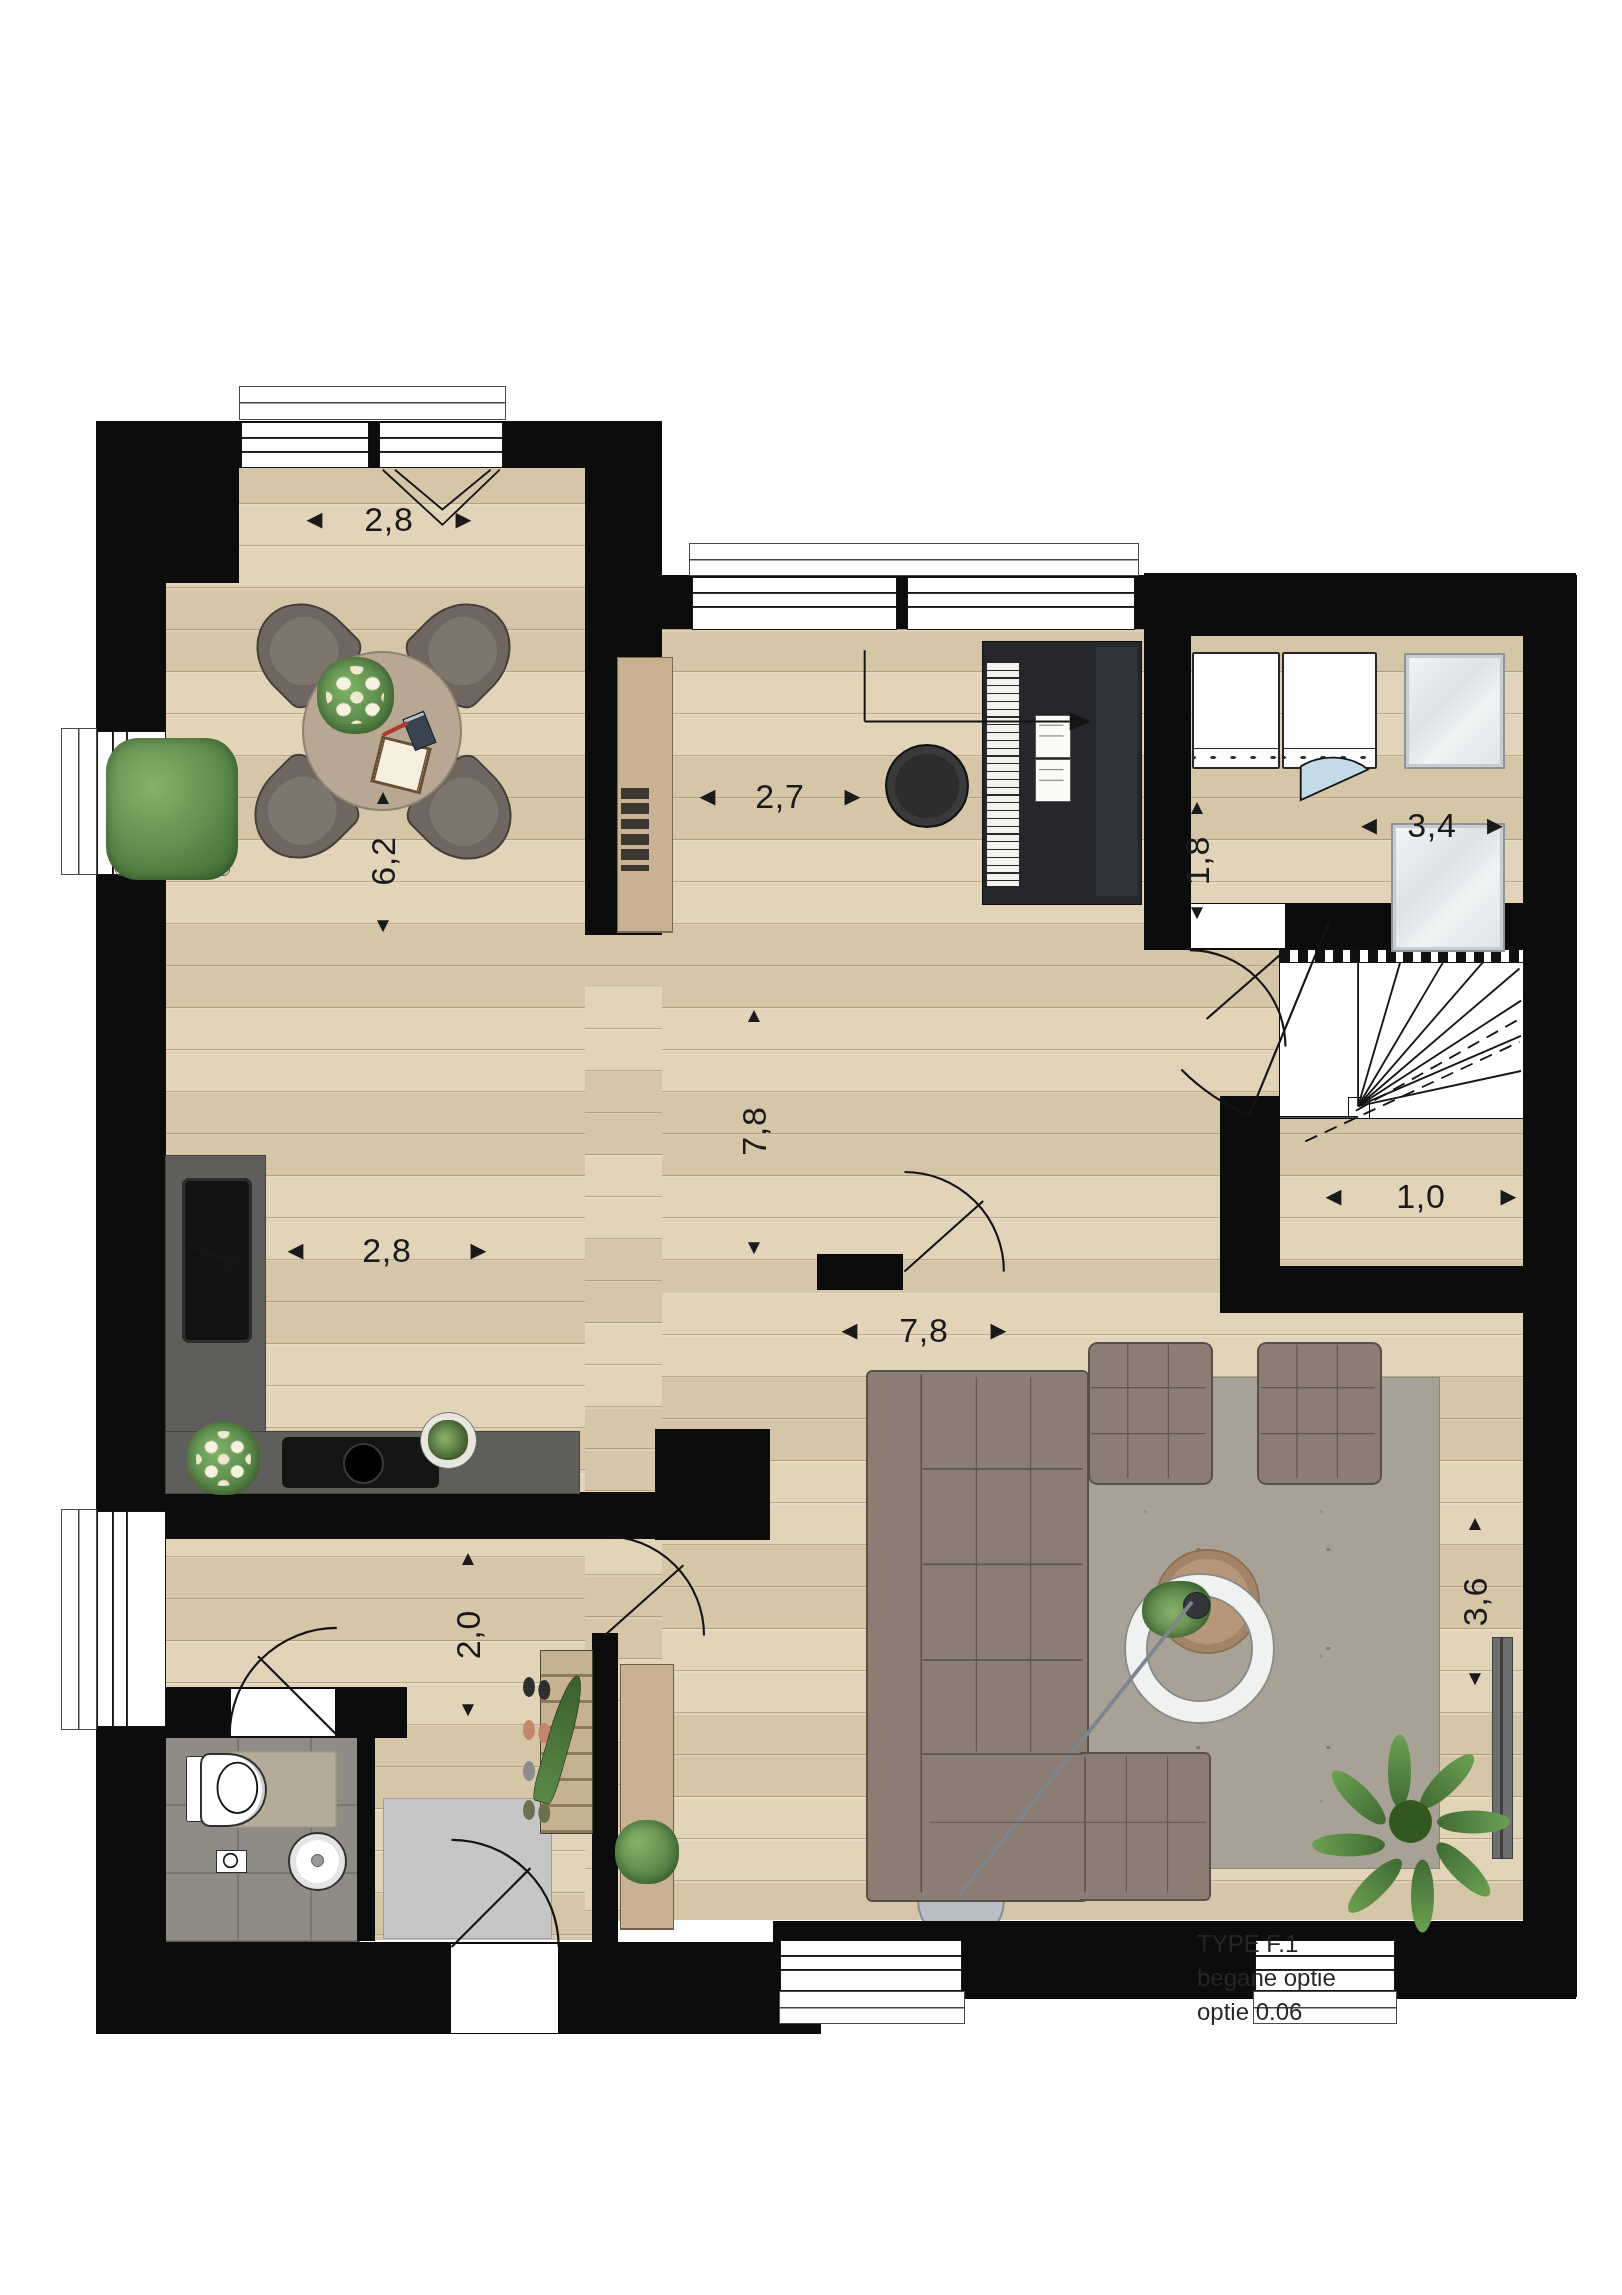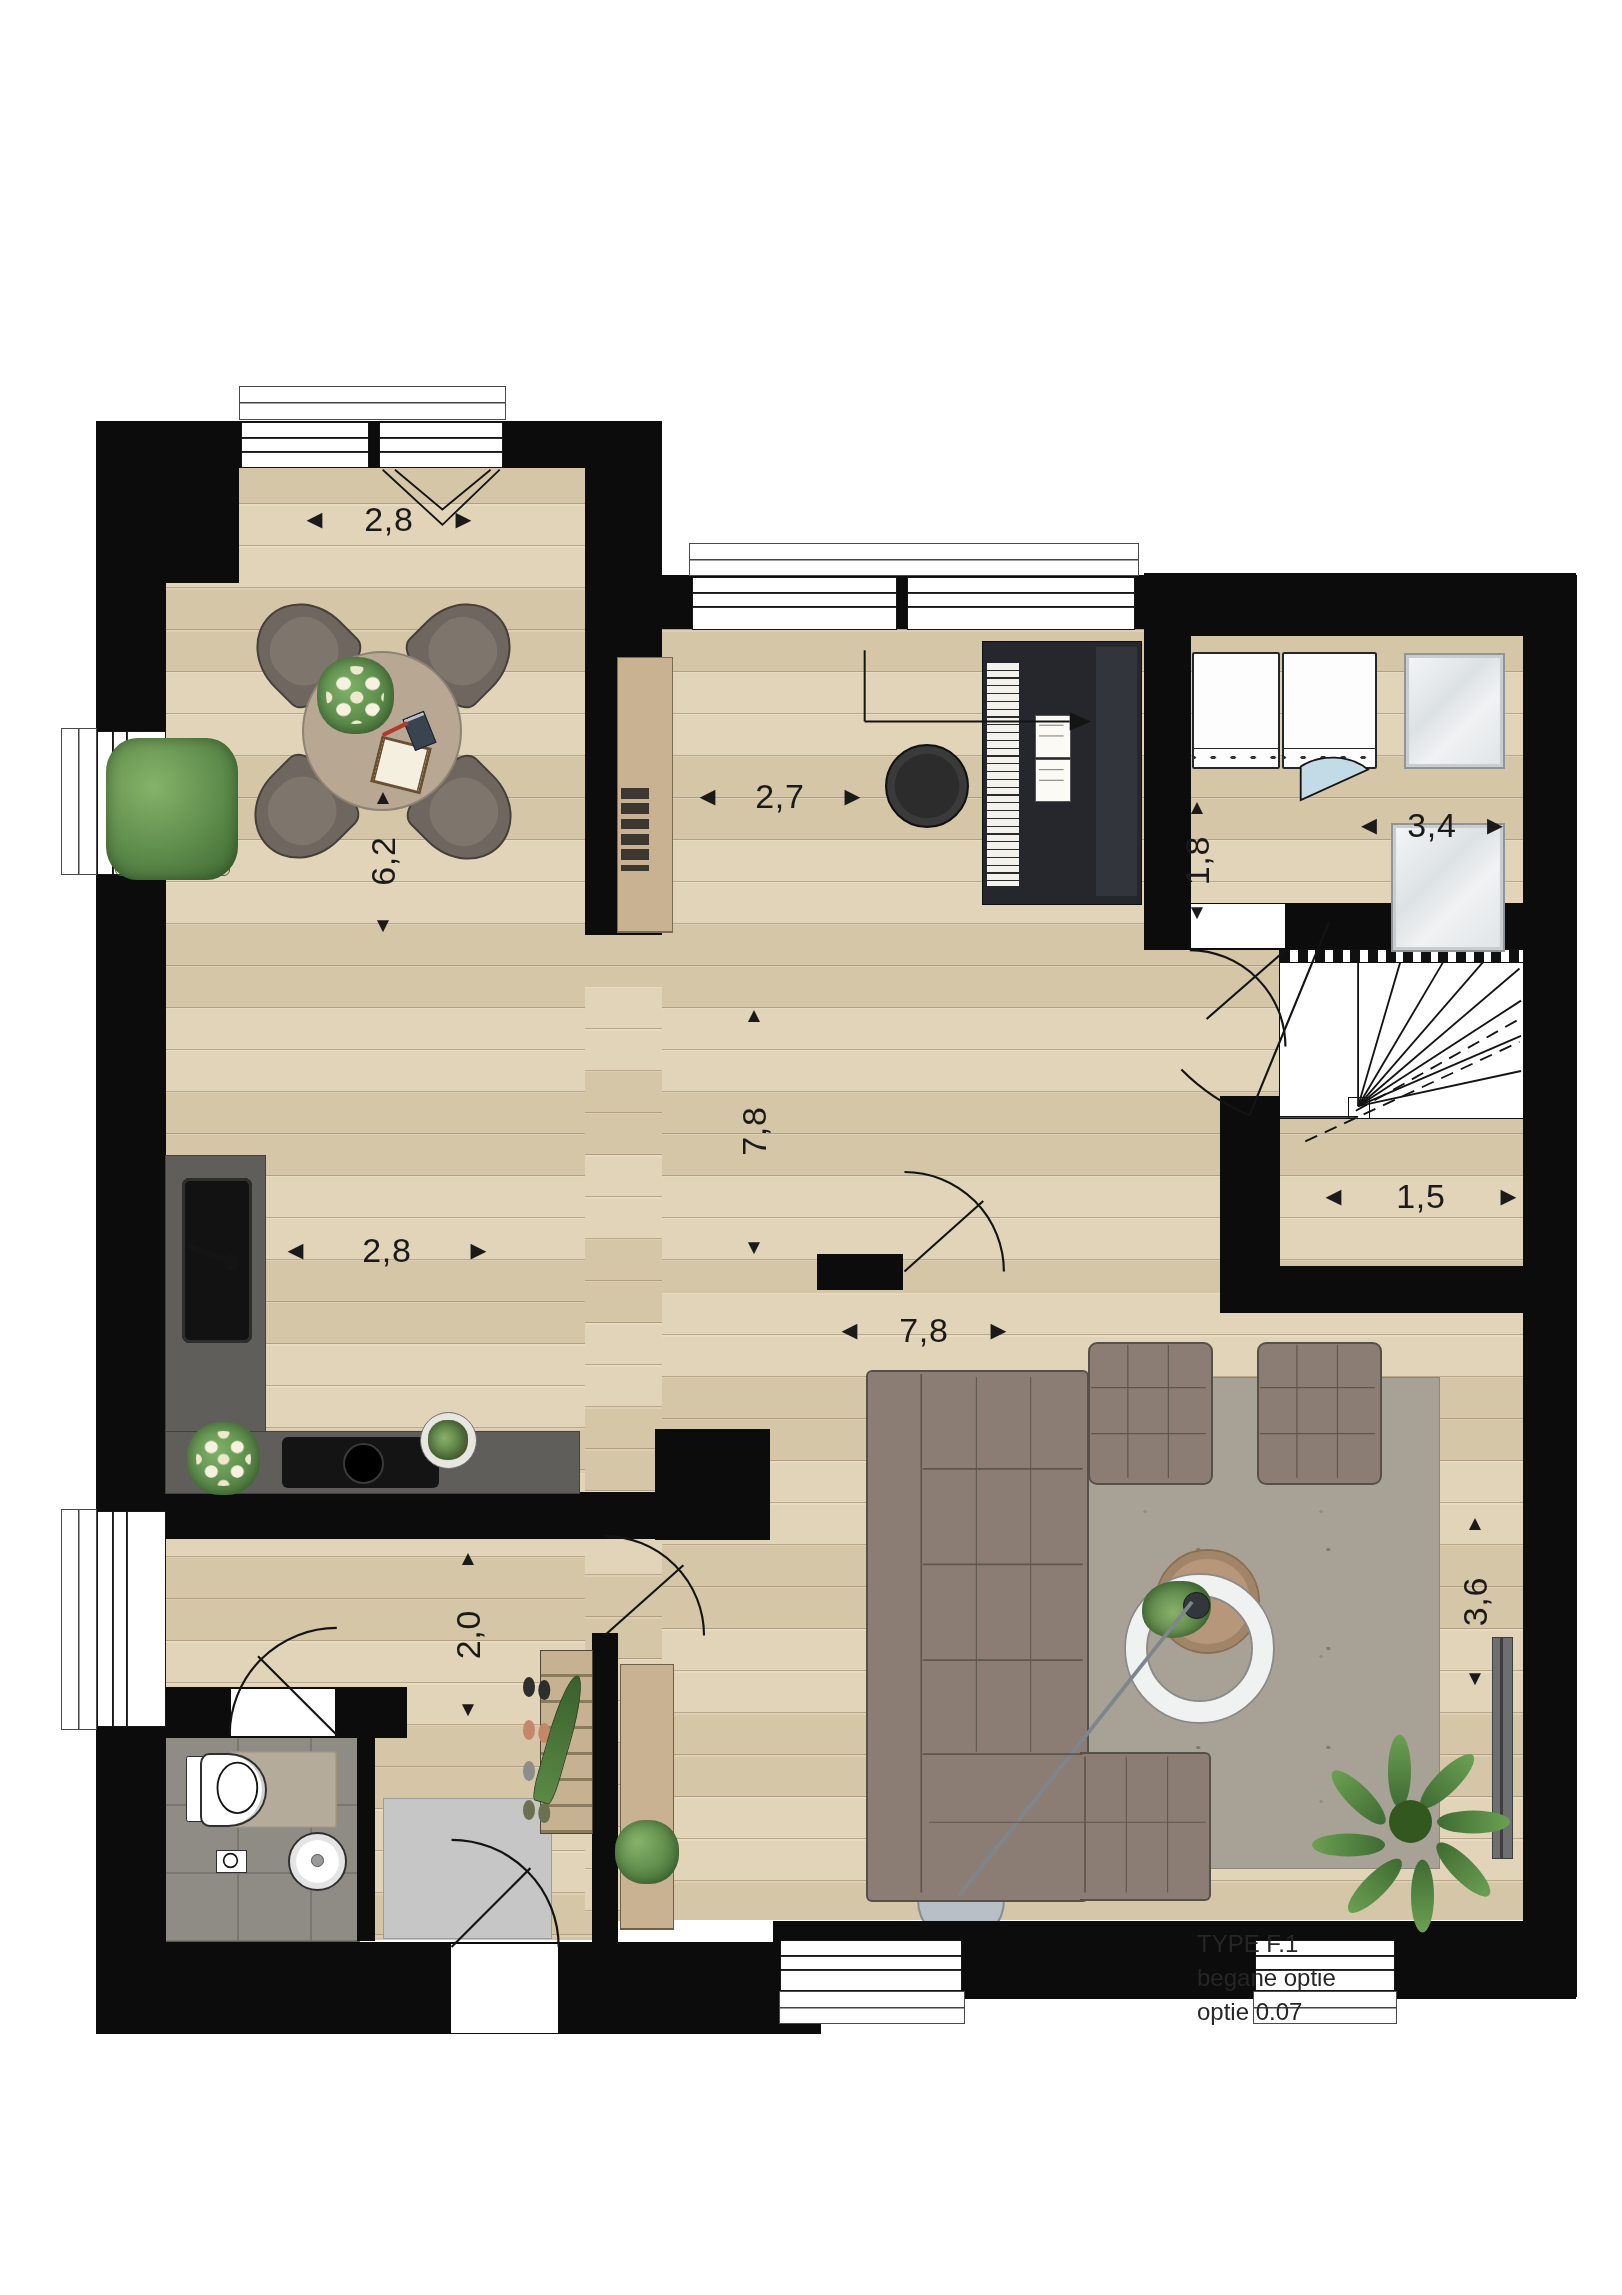--- a/index.html
+++ b/index.html
@@ -333,21 +333,21 @@
         <span class="lab">2,0</span>
         <span class="ar">▼</span>
       </div>
       <div class="dim" style="left: 924px; top: 1330px; width: 165px;">
         <span class="ar">◀</span>
         <span class="lab">7,8</span>
         <span class="ar">▶</span>
       </div>
       <div class="dim" style="left: 1421px; top: 1196px; width: 191px;">
         <span class="ar">◀</span>
-        <span class="lab">1,5</span>
+        <span class="lab">1,0</span>
         <span class="ar">▶</span>
       </div>
       <div class="dim" style="left: 1432px; top: 825px; width: 142px;">
         <span class="ar">◀</span>
         <span class="lab">3,4</span>
         <span class="ar">▶</span>
       </div>
       <div class="dim v" style="left: 1197px; top: 860px; height: 126px;">
         <span class="ar">▲</span>
         <span class="lab">1,8</span>
@@ -356,16 +356,16 @@
       <div class="dim v" style="left: 1475px; top: 1601px; height: 176px;">
         <span class="ar">▲</span>
         <span class="lab">3,6</span>
         <span class="ar">▼</span>
       </div>
     </div>
 
   <div class="title">
     <div>TYPE F.1</div>
     <div>begane optie</div>
-    <div>optie 0.07</div>
+    <div>optie 0.06</div>
   </div>
 </div>
 
 
 </body></html>

